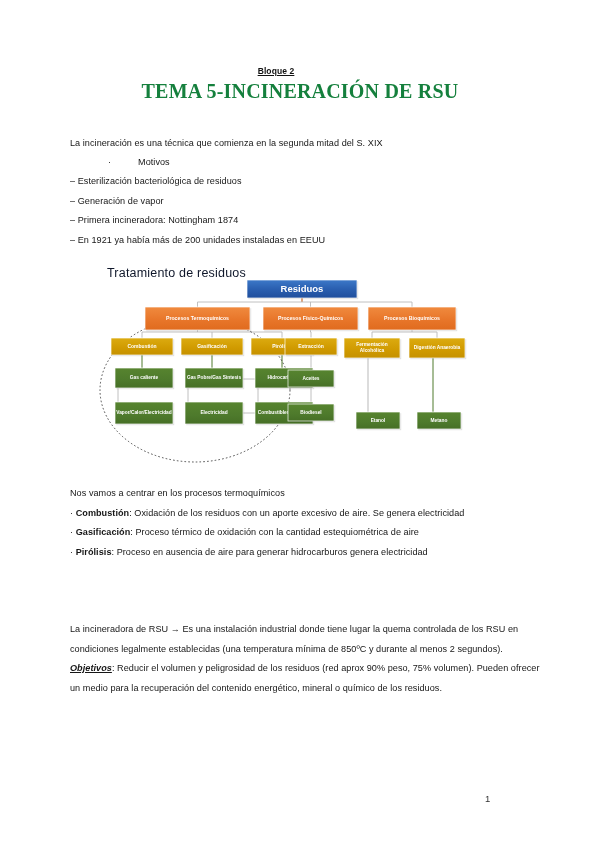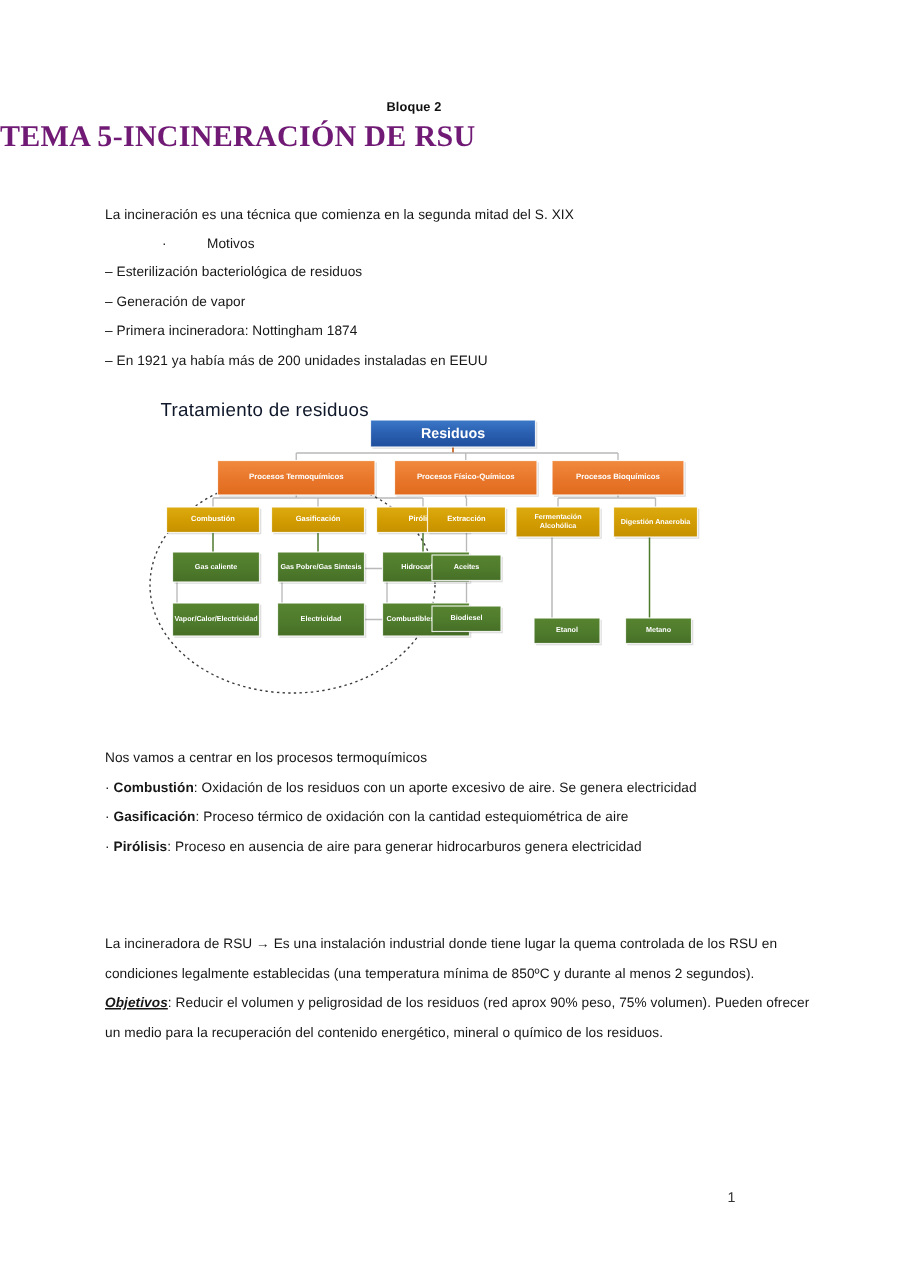--- a/index.html
+++ b/index.html
@@ -26,48 +26,50 @@
   .bloque {
     position: absolute;
     top: 66px;
     left: 0;
     width: 552px;
     text-align: center;
     font-size: 8.5px;
     font-weight: bold;
     letter-spacing: .1px;
     color: #111;
+    text-decoration: underline;
   }
   .doc-title {
     position: absolute;
     top: 80px;
     left: 0;
     width: 600px;
+    text-align: center;
     font-family: "Liberation Serif", serif;
     font-size: 20px;
     font-weight: bold;
-    color: #701a75;
+    color: #15803d;
     letter-spacing: .2px;
   }
 
   
   .tx {
     position: absolute;
     font-size: 9.1px;
     line-height: 19.5px;
     color: #161616;
     letter-spacing: .05px;
   }
   .intro   { top: 134px; left: 70px; width: 470px; }
   .bullet  { top: 153px; left: 108px; width: 430px; }
   .bullet .dot { display:inline-block; width: 30px; }
   .dash-list { top: 172px; left: 70px; width: 470px; }
   .dash-list div { white-space: nowrap; }
 
-  .mid-text { top: 496px; left: 70px; width: 470px; }
+  .mid-text { top: 484px; left: 70px; width: 470px; }
   .mid-text .ln { }
   .mid-text b { font-weight: bold; }
 
   .final-text { top: 620px; left: 70px; width: 470px; }
   .final-text p { margin: 0; }
   .final-text b { font-weight: normal; }
   .final-text u { text-decoration: underline; font-weight: bold; font-style: italic; }
 
   .page-num {
     position: absolute;

